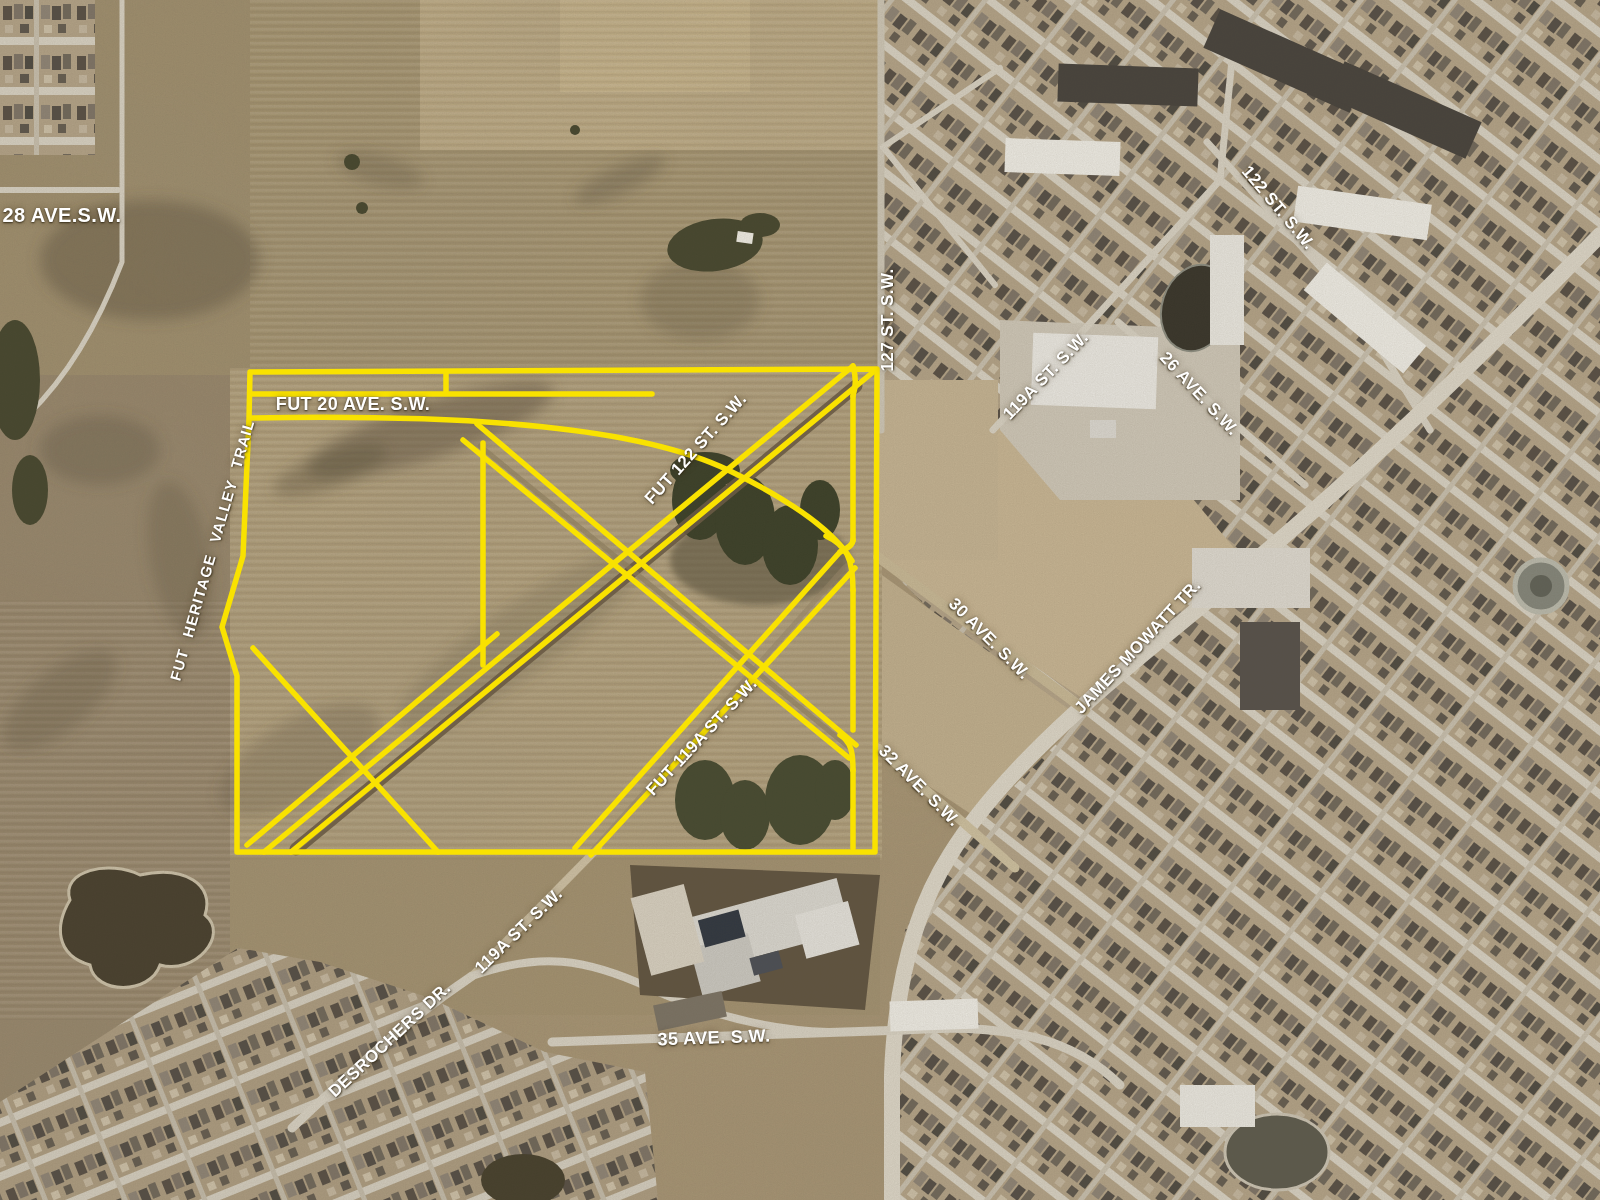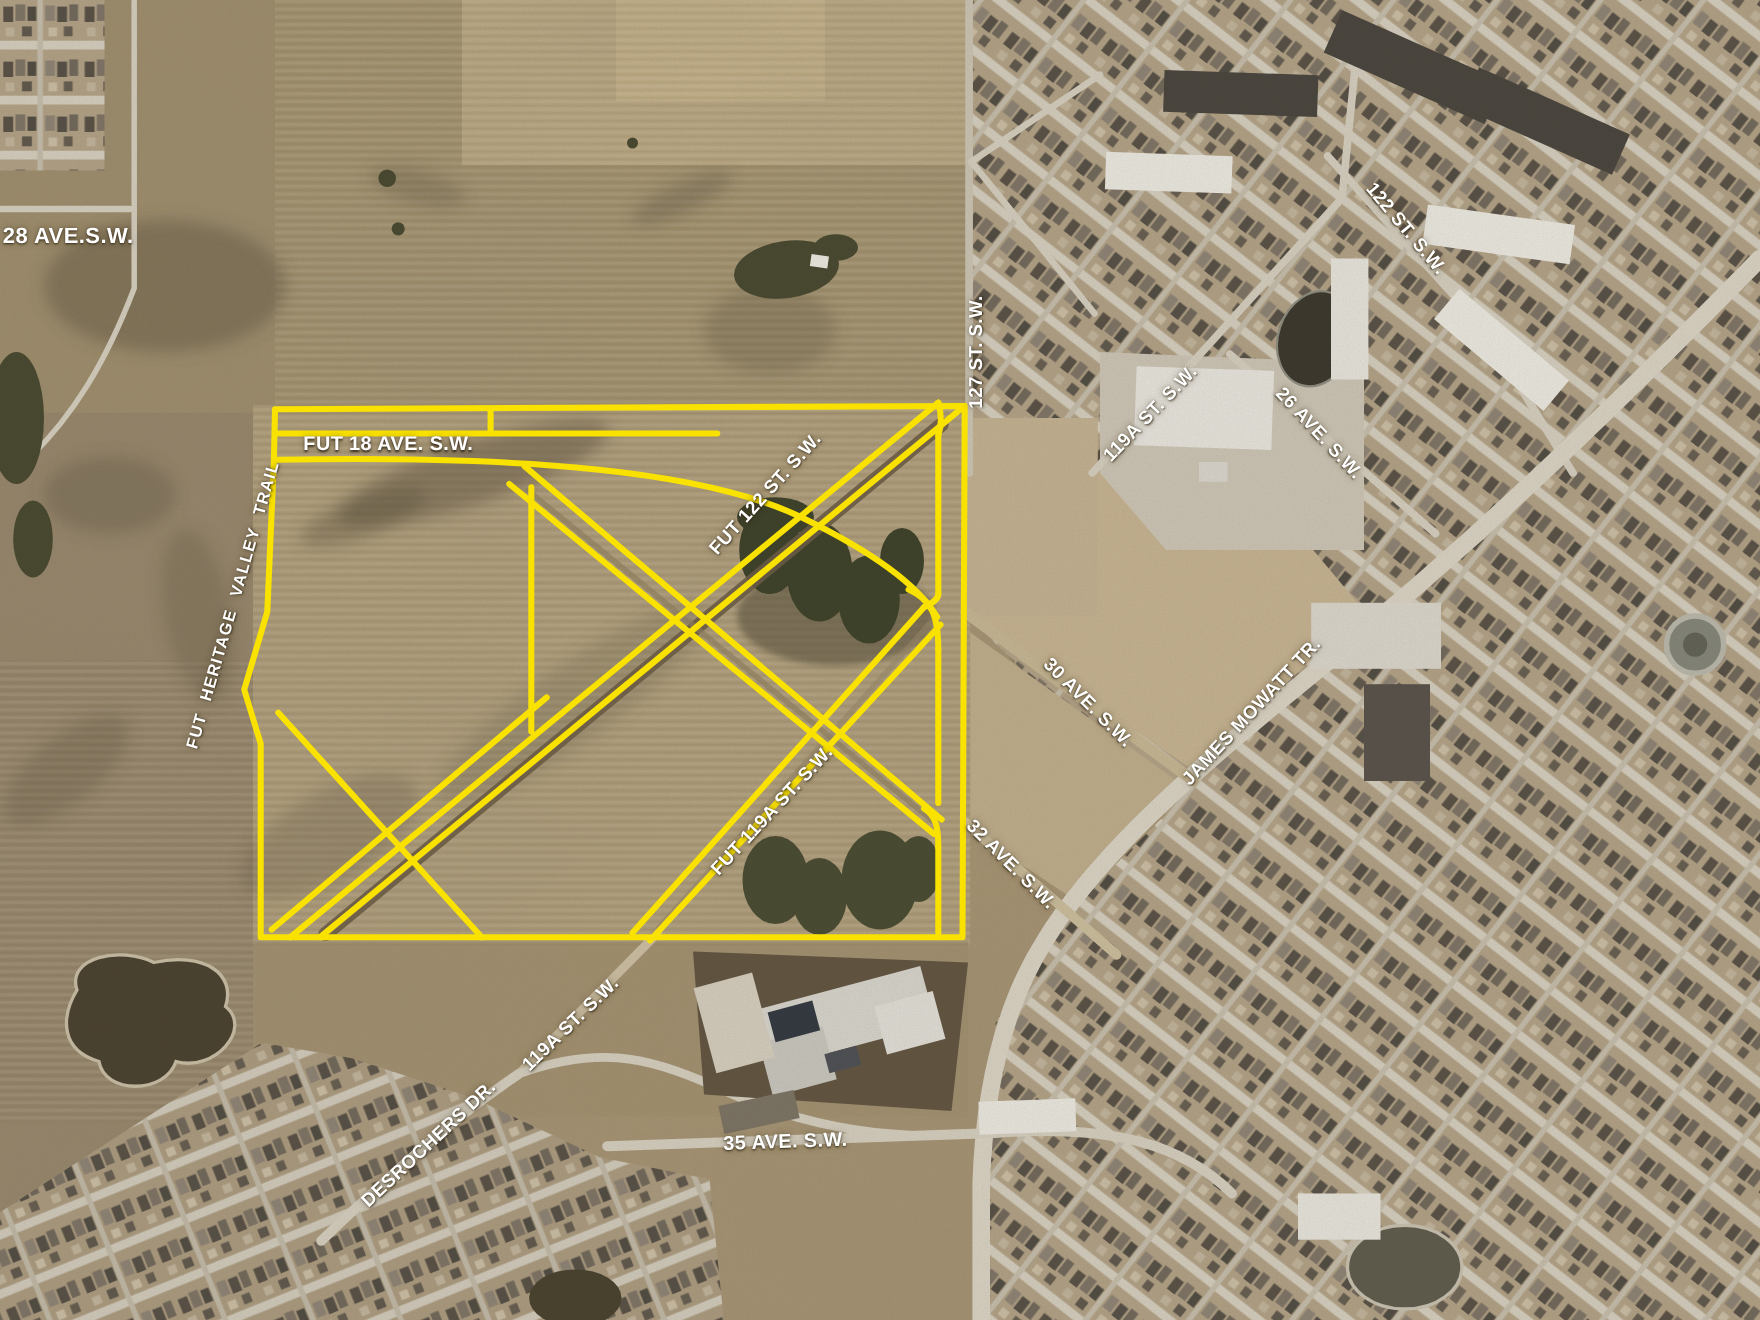--- a/index.html
+++ b/index.html
@@ -228,21 +228,21 @@
     <path d="M 826,536 C 846,545 853,558 853,590 M 840,735 C 851,742 853,752 853,770 M 853,366 C 857,380 855,390 853,396 M 840,552 C 848,548 853,545 853,540"></path>
   </g>
 </svg>
 
 <div class="labels">
   <div class="lbl big" style="left:62px;top:215px;transform:translate(-50%,-50%);">28 AVE.S.W.</div>
   <div class="lbl" style="left:1278px;top:208px;transform:translate(-50%,-50%) rotate(50deg);">122 ST. S.W.</div>
   <div class="lbl" style="left:888px;top:320px;transform:translate(-50%,-50%) rotate(-90deg);">127 ST. S.W.</div>
   <div class="lbl" style="left:1046px;top:376px;transform:translate(-50%,-50%) rotate(-46deg);">119A ST. S.W.</div>
   <div class="lbl" style="left:1199px;top:394px;transform:translate(-50%,-50%) rotate(47deg);">26 AVE. S.W.</div>
-  <div class="lbl med" style="left:353px;top:404px;transform:translate(-50%,-50%);">FUT 18 AVE. S.W.</div>
+  <div class="lbl med" style="left:353px;top:404px;transform:translate(-50%,-50%);">FUT 20 AVE. S.W.</div>
   <div class="lbl" style="left:696px;top:449px;transform:translate(-50%,-50%) rotate(-48deg);">FUT 122 ST. S.W.</div>
   <div class="lbl trail" style="left:212px;top:550px;transform:translate(-50%,-50%) rotate(-74deg);">FUT HERITAGE VALLEY TRAIL</div>
   <div class="lbl" style="left:989px;top:639px;transform:translate(-50%,-50%) rotate(45deg);">30 AVE. S.W.</div>
   <div class="lbl" style="left:1138px;top:647px;transform:translate(-50%,-50%) rotate(-47deg);">JAMES MOWATT TR.</div>
   <div class="lbl" style="left:702px;top:737px;transform:translate(-50%,-50%) rotate(-47deg);">FUT 119A ST. S.W.</div>
   <div class="lbl" style="left:919px;top:786px;transform:translate(-50%,-50%) rotate(45deg);">32 AVE. S.W.</div>
   <div class="lbl" style="left:519px;top:931px;transform:translate(-50%,-50%) rotate(-44deg);">119A ST. S.W.</div>
   <div class="lbl" style="left:390px;top:1040px;transform:translate(-50%,-50%) rotate(-43deg);">DESROCHERS DR.</div>
   <div class="lbl med" style="left:714px;top:1038px;transform:translate(-50%,-50%) rotate(-2deg);">35 AVE. S.W.</div>
 </div>

